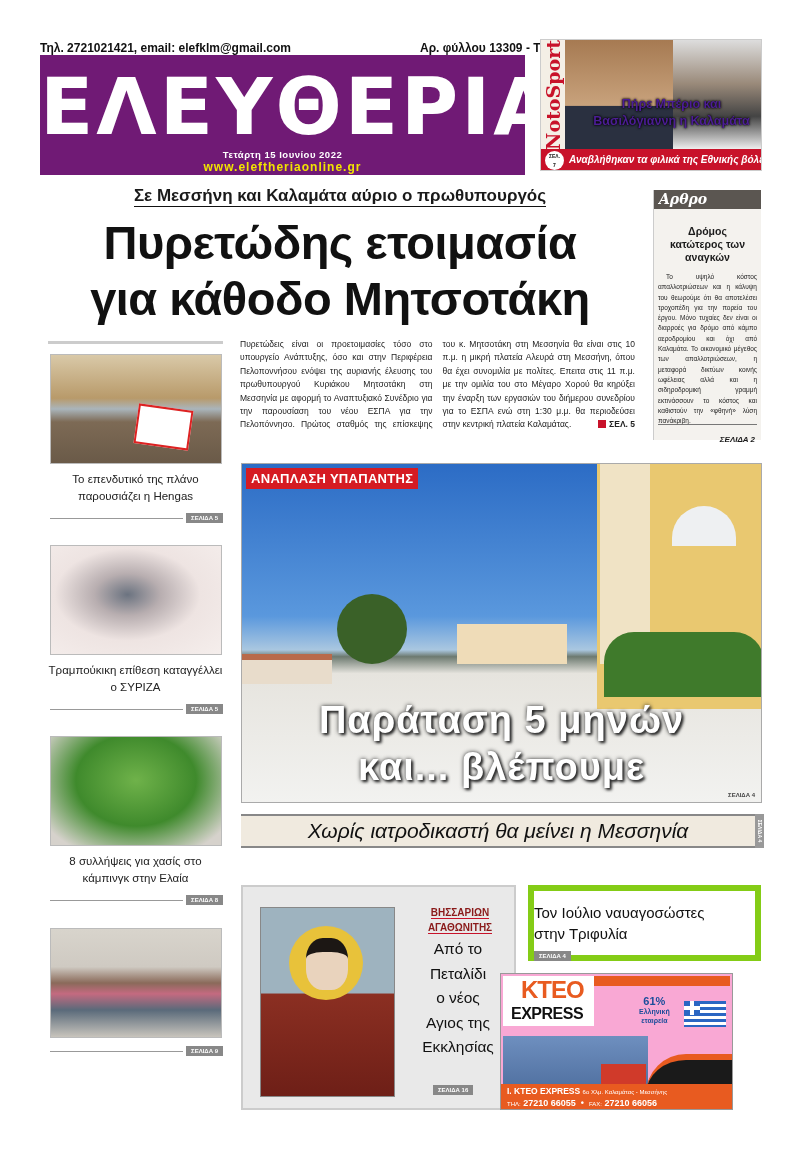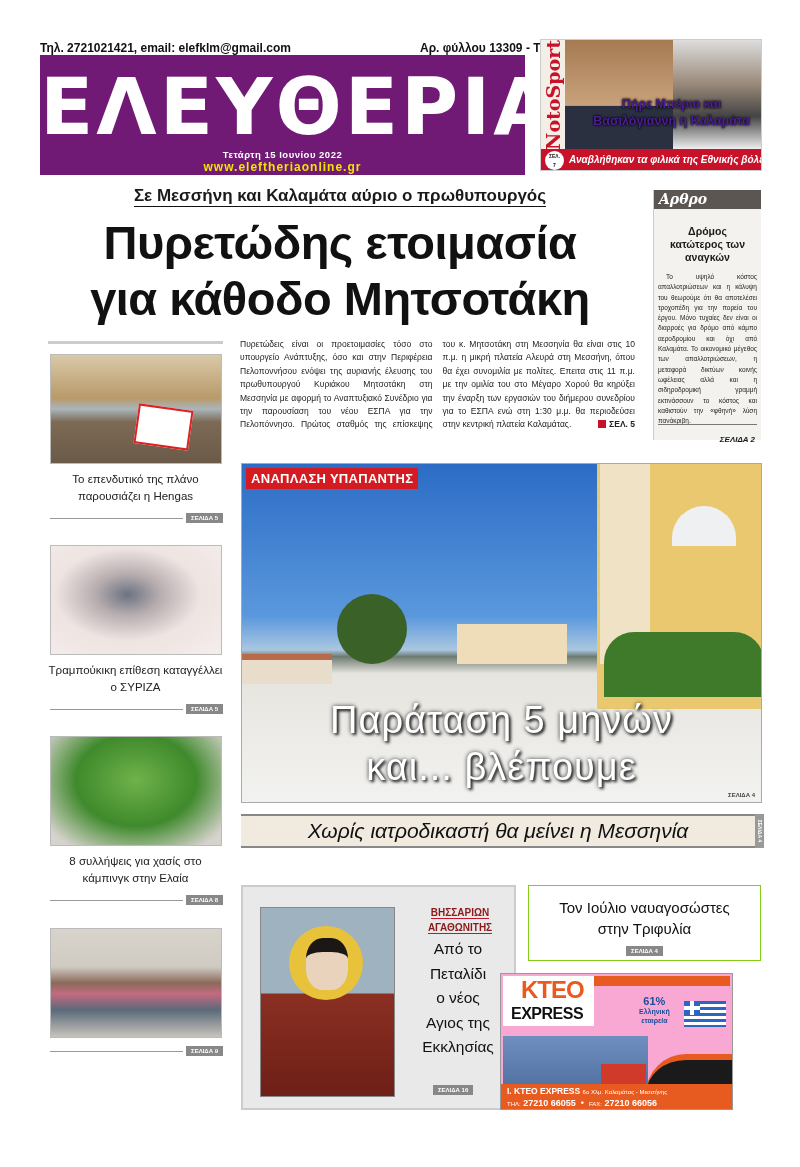--- a/index.html
+++ b/index.html
@@ -59,21 +59,21 @@
   .mainpic { left: 241px; top: 463px; width: 521px; height: 340px; border: 1px solid #aaa; overflow: hidden;
     background: linear-gradient(#2c6cc5 0%, #5a98dd 45%, #aac7e0 55%, #6d7a70 57%, #e6e4de 62%, #f2f2f0 100%); }
   .mainpic .tag { position: absolute; left: 4px; top: 4px; background: #d51b22; color: #fff; font-size: 13px; font-weight: bold; padding: 3px 5px; letter-spacing: 0.3px; }
   .church { position: absolute; left: 355px; top: 0; width: 166px; height: 245px; background: #e9c870; }
   .tower { position: absolute; left: 358px; top: 0; width: 50px; height: 200px; background: #f0e3c5; }
   .dome { position: absolute; left: 430px; top: 42px; width: 64px; height: 40px; border-radius: 32px 32px 0 0; background: #eef0f2; }
   .hedge { position: absolute; left: 362px; top: 168px; width: 160px; height: 65px; background: #3f7a2b; border-radius: 30px 30px 0 0; }
   .tree { position: absolute; left: 95px; top: 130px; width: 70px; height: 70px; border-radius: 50%; background: #3a6128; }
   .mansion { position: absolute; left: 215px; top: 160px; width: 110px; height: 40px; background: #efdcb8; }
   .roof { position: absolute; left: 0; top: 190px; width: 90px; height: 30px; background: #e8dccb; border-top: 6px solid #b86a4a; }
-  .mainpic .big { position: absolute; left: 0; right: 0; top: 233px; text-align: center; color: #fff; font-size: 38px; font-weight: normal; line-height: 47px;
+  .mainpic .big { position: absolute; left: 0; right: 0; top: 233px; text-align: center; color: #fff; font-size: 38px; font-weight: bold; line-height: 47px;
     text-shadow: 0 0 4px #333, 2px 2px 3px #222; letter-spacing: 1px; }
   .mainpic .pg { position: absolute; right: 6px; bottom: 4px; font-size: 6px; color: #444; font-weight: bold; }
 
   
   .banner { left: 241px; top: 814px; width: 514px; height: 34px; background: #f0eadf; border-top: 2px solid #888; border-bottom: 2px solid #888; text-align: center;
     font-size: 21px; font-style: italic; line-height: 30px; color: #111; }
   .banner-tab { left: 755px; top: 814px; width: 9px; height: 34px; background: #999; }
   .banner-tab span { position: absolute; left: 50%; top: 50%; transform: translate(-50%,-50%) rotate(90deg); color: #fff; font-size: 5px; font-weight: bold; white-space: nowrap; }
 
   
@@ -81,21 +81,21 @@
   .icon-pic { position: absolute; left: 17px; top: 20px; width: 135px; height: 190px; border: 1px solid #888;
     background: linear-gradient(#9eb3bf, #9eb3bf 45%, #8b2f22 46%, #6e1f17); }
   .halo { position: absolute; left: 28px; top: 18px; width: 74px; height: 74px; border-radius: 50%; background: #e8c23a; }
   .face { position: absolute; left: 45px; top: 30px; width: 42px; height: 52px; border-radius: 40%; background: #e9d3bd; border-top: 14px solid #1c1714; }
   .saint .k1 { position: absolute; left: 165px; width: 104px; text-align: center; top: 18px; font-size: 10px; color: #8a1a1a; font-weight: bold; line-height: 15px; }
   .saint .k1 span { border-bottom: 1.5px solid #c8122a; }
   .saint .t { position: absolute; left: 160px; width: 110px; text-align: center; top: 50px; font-size: 15.5px; line-height: 24.5px; color: #111; }
   .saint .pg { position: absolute; left: 190px; top: 198px; background: #888; color: #fff; font-size: 6px; font-weight: bold; padding: 2px 5px; }
 
   
-  .trif { left: 528px; top: 885px; width: 233px; height: 76px; border: 1px solid #84cc16; text-align: center; }
+  .trif { left: 528px; top: 885px; width: 233px; height: 76px; border: 6px solid #84cc16; }
   .trif .t { font-size: 15px; line-height: 21px; margin-top: 11px; color: #111; }
   .trif .pg { display: inline-block; background: #888; color: #fff; font-size: 6px; font-weight: bold; padding: 2px 5px; margin-top: 4px; }
 
   
   .kteo { left: 500px; top: 973px; width: 233px; height: 137px; border: 1px solid #999; overflow: hidden; background: #f9a8d4; }
   .kteo .logo { position: absolute; left: 2px; top: 2px; width: 91px; height: 50px; background: #fff; }
   .kteo .logo b { position: absolute; left: 18px; top: 0; font-size: 24px; color: #e85b20; letter-spacing: -1px; }
   .kteo .logo i { position: absolute; left: 8px; top: 29px; font-style: normal; font-weight: bold; font-size: 16px; color: #111; letter-spacing: -0.5px; }
   .kteo .orange-top { position: absolute; left: 93px; top: 2px; right: 2px; height: 10px; background: #e85b20; }
   .kteo .pct { position: absolute; left: 138px; top: 22px; font-size: 11px; font-weight: bold; color: #1b4d9b; text-align: center; line-height: 11px; }

